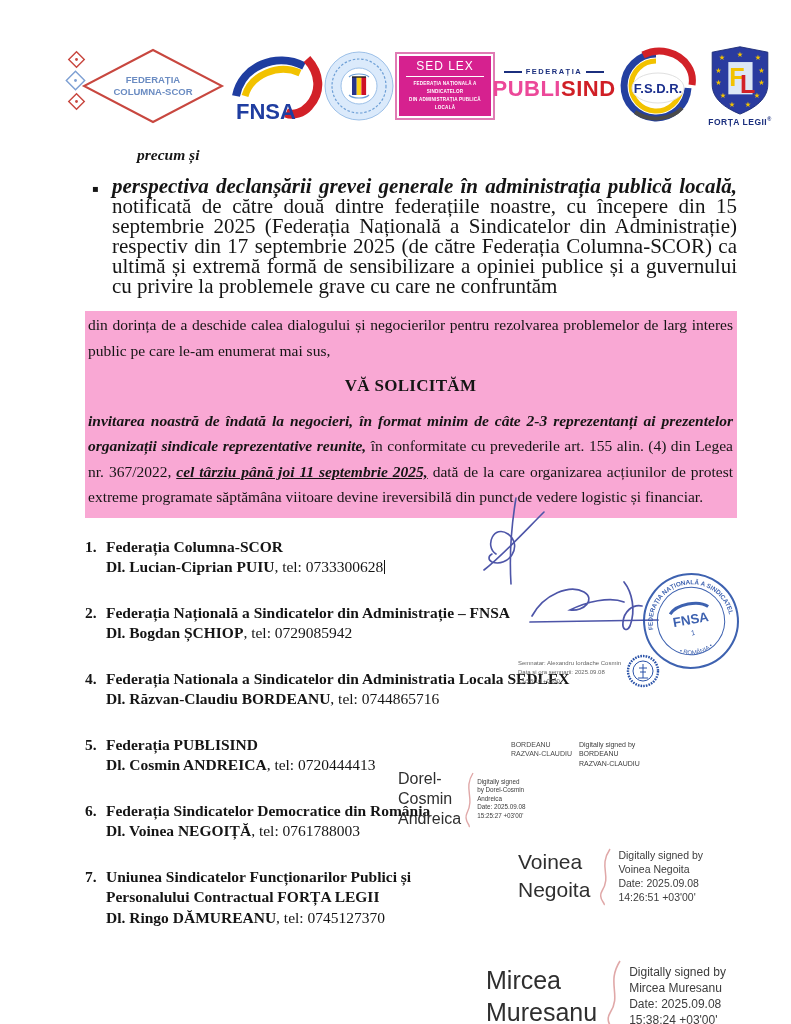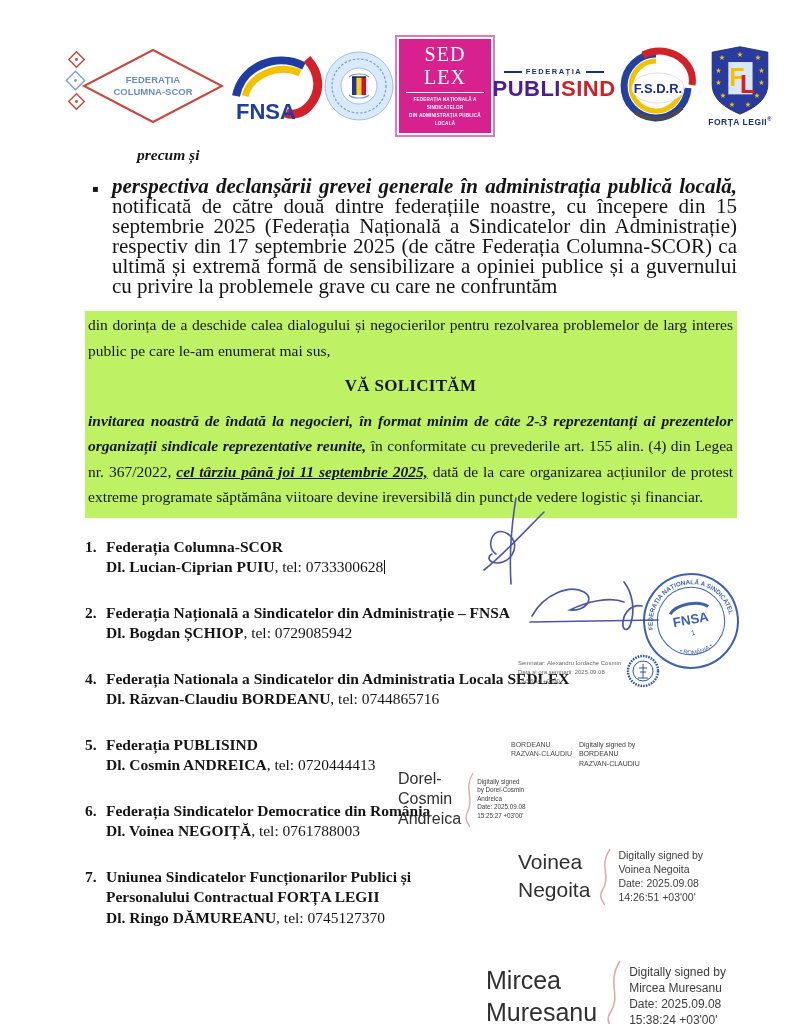--- a/index.html
+++ b/index.html
@@ -11,29 +11,29 @@
   }
   
   .logos {
     position:absolute; top:42px; left:58px; width:688px; height:88px;
     display:flex; align-items:center; justify-content:space-between;
   }
   .logo { flex:0 0 auto; display:flex; flex-direction:column; align-items:center; }
   
   .logo-sedlex { background:#fff; border:2px solid #e07bb4; padding:2px; }
   .sedlex-inner { background:#d6218f; color:#fff; padding:4px 5px 5px; text-align:center; width:92px; }
-  .sedlex-title { font-family:Liberation Serif, serif; font-size:20px; letter-spacing:1px; line-height:1.15; }
+  .sedlex-title { font-family:Liberation Sans, sans-serif; font-size:12px; letter-spacing:1px; line-height:1.15; }
   .sedlex-rule { height:1px; background:#fff; margin:3px 2px 3px; }
   .sedlex-sub { font-family:"Liberation Sans",sans-serif; font-size:4.6px; font-weight:bold; white-space:pre-line; line-height:1.7; letter-spacing:.2px; }
   
   .logo-publisind { width:118px; text-align:center; font-family:"Liberation Sans",sans-serif; }
   .pub-top { display:flex; align-items:center; justify-content:center; gap:4px; color:#1b2f7e; font-size:7.5px; font-weight:bold; letter-spacing:1.5px; }
   .pub-top .dash { display:inline-block; width:18px; height:1.5px; background:#1b2f7e; }
   .pub-main { font-size:22px; font-weight:bold; letter-spacing:.5px; line-height:1.1; margin-top:1px; }
-  .pub-blue { color:#4c1d95; } .pub-red { color:#d01f26; }
+  .pub-blue { color:#ec4899; } .pub-red { color:#d01f26; }
   .pub-rule { height:2px; background:#d01f26; margin:1px 6px 0; }
   .forta-text { font-family:"Liberation Sans",sans-serif; font-size:8.5px; font-weight:bold; color:#1b2f7e; letter-spacing:.5px; margin-top:1px; }
   .forta-text .reg { font-size:5.5px; vertical-align:super; }
   
   .content { position:absolute; top:142px; left:85px; width:652px; }
   .precum { margin-left:52px; font-size:15.5px; font-weight:bold; font-style:italic; line-height:25px; }
   .bullet-row { display:flex; margin-top:9px; }
   .bullet-marker { width:27px; padding-left:7px; font-size:10px; line-height:25.5px; font-family:"DejaVu Sans",sans-serif; }
   .bullet-text { flex:1; text-align:justify; font-size:21px; line-height:20px; }
   .highlight { margin-top:15px; padding:1px 4px 8px 3px; text-align:justify; font-size:15.5px; line-height:25.5px; }
@@ -172,21 +172,21 @@
 
   <main class="content">
 
     <p class="precum">precum și</p>
 
     <div class="bullet-row">
       <span class="bullet-marker">▪</span>
       <p class="bullet-text"><b><i>perspectiva declanșării grevei generale în administrația publică locală,</i></b><span> notificată de către două dintre federațiile noastre, cu începere din 15 septembrie 2025 (Federația Națională a Sindicatelor din Administrație) respectiv din 17 septembrie 2025 (de către Federația Columna-SCOR) ca ultimă și extremă formă de sensibilizare a opiniei publice și a guvernului cu privire la problemele grave cu care ne confruntăm</span></p>
     </div>
 
-    <div class="highlight" style="background: #bef264;">
+    <div class="highlight" style="background: #f9a8d4;">
       <p>din dorința de a deschide calea dialogului și negocierilor pentru rezolvarea problemelor de larg interes public pe care le-am enumerat mai sus,</p>
       <h2 class="hl-heading">VĂ SOLICITĂM</h2>
       <p><b><i>invitarea noastră de îndată la negocieri, în format minim de câte 2-3 reprezentanți ai prezentelor organizații sindicale reprezentative reunite,</i></b><span> în conformitate cu prevederile art. 155 alin. (4) din Legea nr. 367/2022, </span><b><i class="u">cel târziu până joi 11 septembrie 2025,</i></b><span> dată de la care organizarea acțiunilor de protest extreme programate săptămâna viitoare devine ireversibilă din punct de vedere logistic și financiar.</span></p>
     </div>
 
     <div class="fed-list">
 
       <div class="fed-item">
         <div><span class="num">1.</span><span>Federația Columna-SCOR</span></div>
         <div><span>Dl. Lucian-Ciprian PUIU</span><span class="tel">, tel: 0733300628</span><span class="caret"></span></div>

